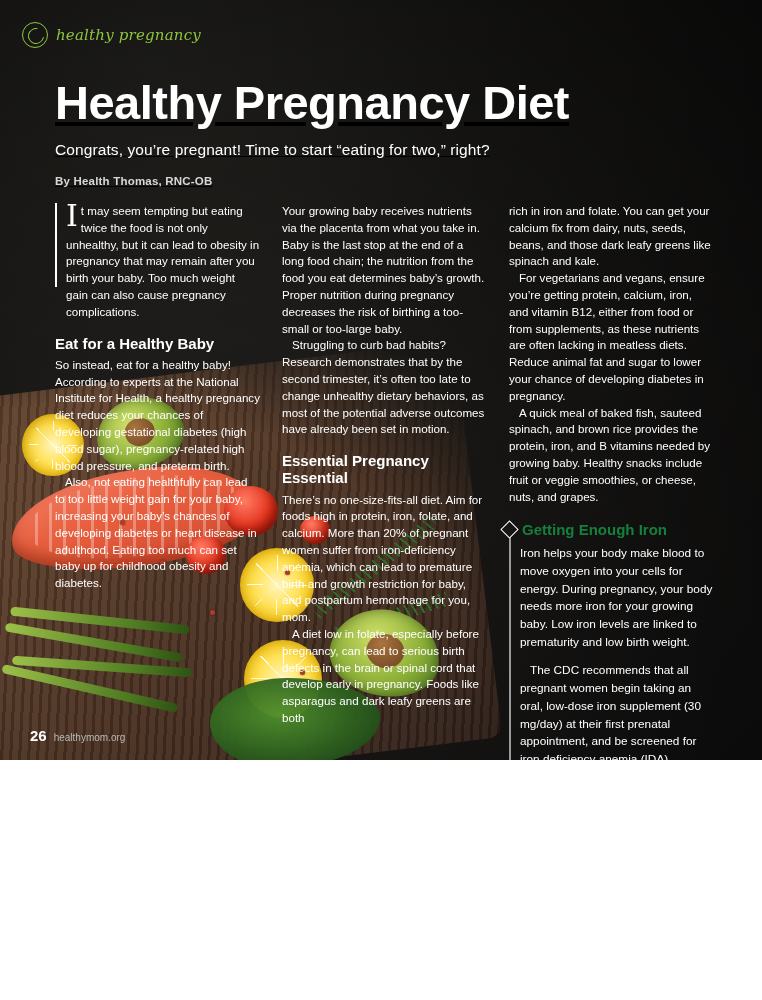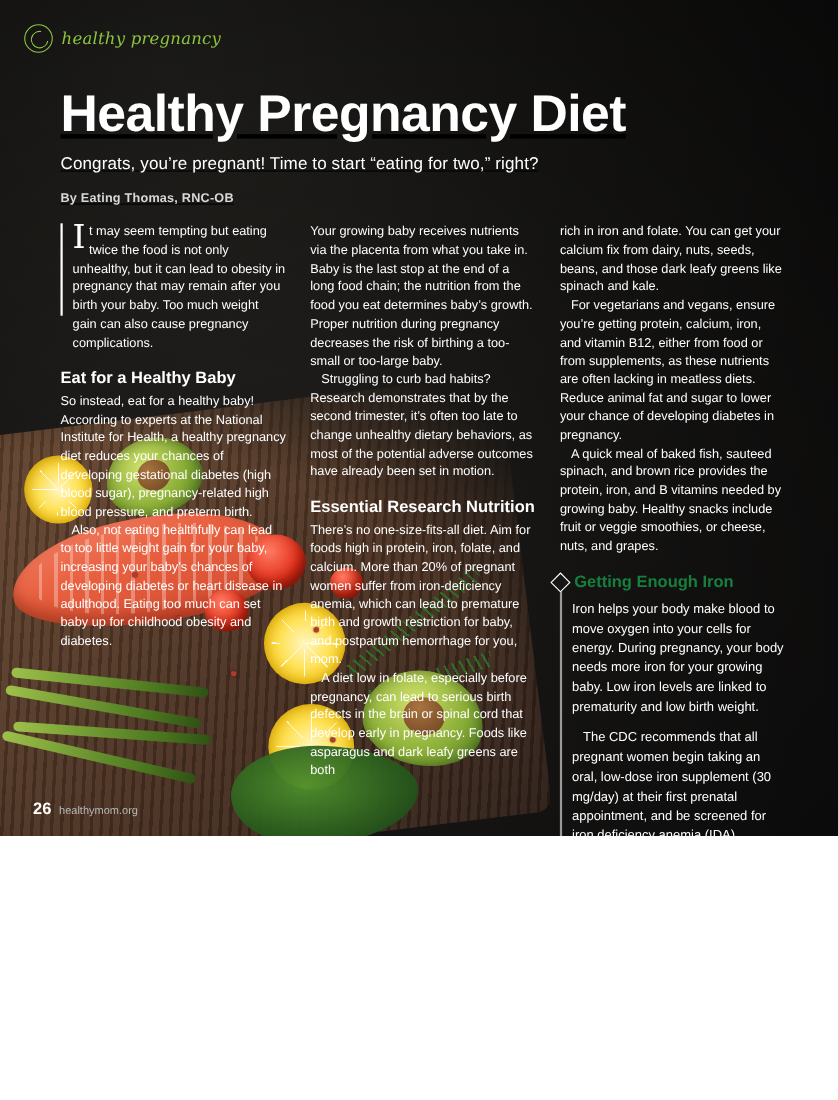--- a/index.html
+++ b/index.html
@@ -395,39 +395,39 @@
   <div class="vignette"></div>
 
   <div class="runhead">
     <span class="runhead-logo"></span>
     <span class="runhead-text">healthy pregnancy</span>
   </div>
 
   <div class="headline">
     <h1 class="title">Healthy Pregnancy Diet</h1>
     <p class="deck">Congrats, you’re pregnant! Time to start “eating for two,” right?</p>
-    <p class="byline">By Eating Thomas, RNC-OB</p>
+    <p class="byline">By Health Thomas, RNC-OB</p>
   </div>
 
   <div class="cols">
 
     <div class="col">
       <div class="dropcap-wrap">
         <div class="drop-rule"></div>
         <div class="dropcap-text">It may seem tempting but eating twice the food is not only unhealthy, but it can lead to obesity in pregnancy that may remain after you birth your baby. Too much weight gain can also cause pregnancy complications.</div>
       </div>
       <h2 class="subhead">Eat for a Healthy Baby</h2>
       <p>So instead, eat for a healthy baby! According to experts at the National Institute for Health, a healthy pregnancy diet reduces your chances of developing gestational diabetes (high blood sugar), pregnancy-related high blood pressure, and preterm birth.</p>
       <p>Also, not eating healthfully can lead to too little weight gain for your baby, increasing your baby’s chances of developing diabetes or heart disease in adulthood. Eating too much can set baby up for childhood obesity and diabetes.</p>
     </div>
 
     <div class="col">
       <p>Your growing baby receives nutrients via the placenta from what you take in. Baby is the last stop at the end of a long food chain; the nutrition from the food you eat determines baby’s growth. Proper nutrition during pregnancy decreases the risk of birthing a too-small or too-large baby.</p>
       <p>Struggling to curb bad habits? Research demonstrates that by the second trimester, it’s often too late to change unhealthy dietary behaviors, as most of the potential adverse outcomes have already been set in motion.</p>
-      <h2 class="subhead">Essential Research Nutrition</h2>
+      <h2 class="subhead">Essential Pregnancy Essential</h2>
       <p>There’s no one-size-fits-all diet. Aim for foods high in protein, iron, folate, and calcium. More than 20% of pregnant women suffer from iron-deficiency anemia, which can lead to premature birth and growth restriction for baby, and postpartum hemorrhage for you, mom.</p>
       <p>A diet low in folate, especially before pregnancy, can lead to serious birth defects in the brain or spinal cord that develop early in pregnancy. Foods like asparagus and dark leafy greens are both</p>
     </div>
 
     <div class="col">
       <p>rich in iron and folate. You can get your calcium fix from dairy, nuts, seeds, beans, and those dark leafy greens like spinach and kale.</p>
       <p>For vegetarians and vegans, ensure you’re getting protein, calcium, iron, and vitamin B12, either from food or from supplements, as these nutrients are often lacking in meatless diets. Reduce animal fat and sugar to lower your chance of developing diabetes in pregnancy.</p>
       <p>A quick meal of baked fish, sauteed spinach, and brown rice provides the protein, iron, and B vitamins needed by growing baby. Healthy snacks include fruit or veggie smoothies, or cheese, nuts, and grapes.</p>
 
       <div class="iron-box">

